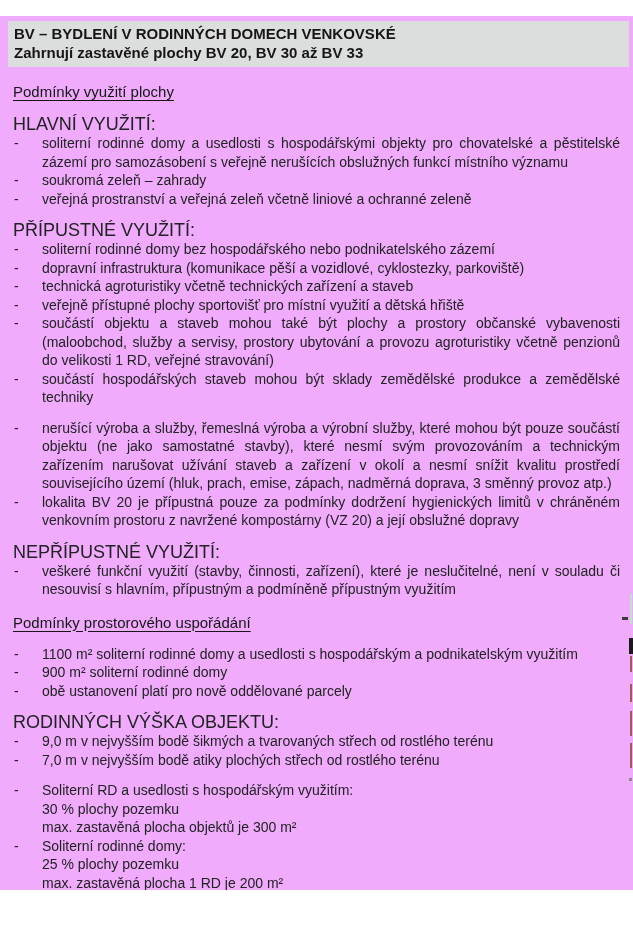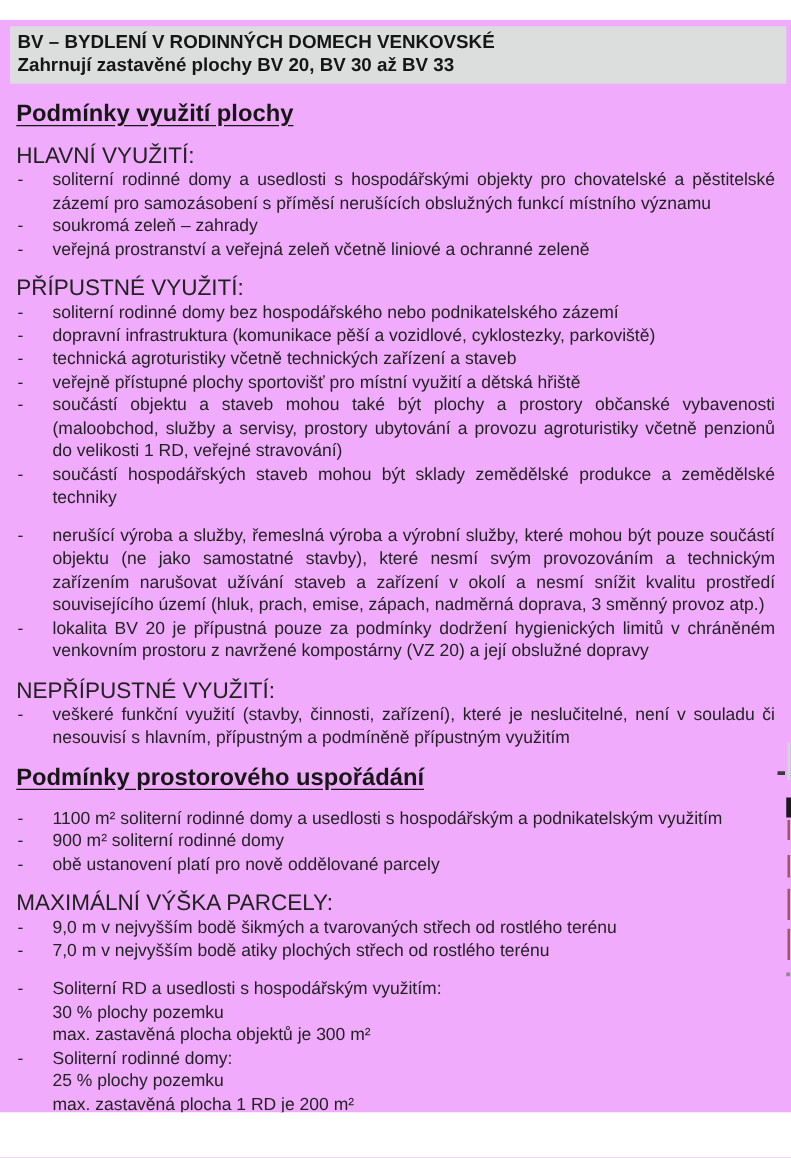--- a/index.html
+++ b/index.html
@@ -23,22 +23,22 @@
     padding: 3px 6px 5px 6px;
   }
   .header-line {
     font-size: 15px;
     font-weight: bold;
     line-height: 19px;
     color: #161616;
   }
   .section-title {
     margin: 15px 0 0 13px;
-    font-size: 19px;
-    font-weight: bold;
+    font-size: 15px;
+    font-weight: normal;
     line-height: 20px;
     text-decoration: underline;
     text-underline-offset: 3px;
     color: #161616;
   }
   .subsection { margin-top: 12px; }
   .sub-heading {
     margin-left: 13px;
     font-size: 18px;
     line-height: 20px;
@@ -108,21 +108,21 @@
     <div class="header-line">BV – BYDLENÍ V RODINNÝCH DOMECH VENKOVSKÉ</div>
     <div class="header-line">Zahrnují zastavěné plochy BV 20, BV 30 až BV 33</div>
   </div>
 
   <div class="section-title">Podmínky využití plochy</div>
 
   <div class="subsection">
     <div class="sub-heading">HLAVNÍ VYUŽITÍ:</div>
     <div class="li">
       <span class="dash">-</span>
-      <div class="li-text">soliterní rodinné domy a usedlosti s hospodářskými objekty pro chovatelské a pěstitelské zázemí pro samozásobení s příměsí nerušících obslužných funkcí místního významu</div>
+      <div class="li-text">soliterní rodinné domy a usedlosti s hospodářskými objekty pro chovatelské a pěstitelské zázemí pro samozásobení s veřejně nerušících obslužných funkcí místního významu</div>
     </div>
     <div class="li">
       <span class="dash">-</span>
       <div class="li-text">soukromá zeleň – zahrady</div>
     </div>
     <div class="li">
       <span class="dash">-</span>
       <div class="li-text">veřejná prostranství a veřejná zeleň včetně liniové a ochranné zeleně</div>
     </div>
   </div>
@@ -185,21 +185,21 @@
       <span class="dash">-</span>
       <div class="li-text">900 m² soliterní rodinné domy</div>
     </div>
     <div class="li">
       <span class="dash">-</span>
       <div class="li-text">obě ustanovení platí pro nově oddělované parcely</div>
     </div>
   </div>
 
   <div class="subsection">
-    <div class="sub-heading">MAXIMÁLNÍ VÝŠKA PARCELY:</div>
+    <div class="sub-heading">RODINNÝCH VÝŠKA OBJEKTU:</div>
     <div class="li">
       <span class="dash">-</span>
       <div class="li-text">9,0 m v nejvyšším bodě šikmých a tvarovaných střech od rostlého terénu</div>
     </div>
     <div class="li">
       <span class="dash">-</span>
       <div class="li-text">7,0 m v nejvyšším bodě atiky plochých střech od rostlého terénu</div>
     </div>
   </div>
 

